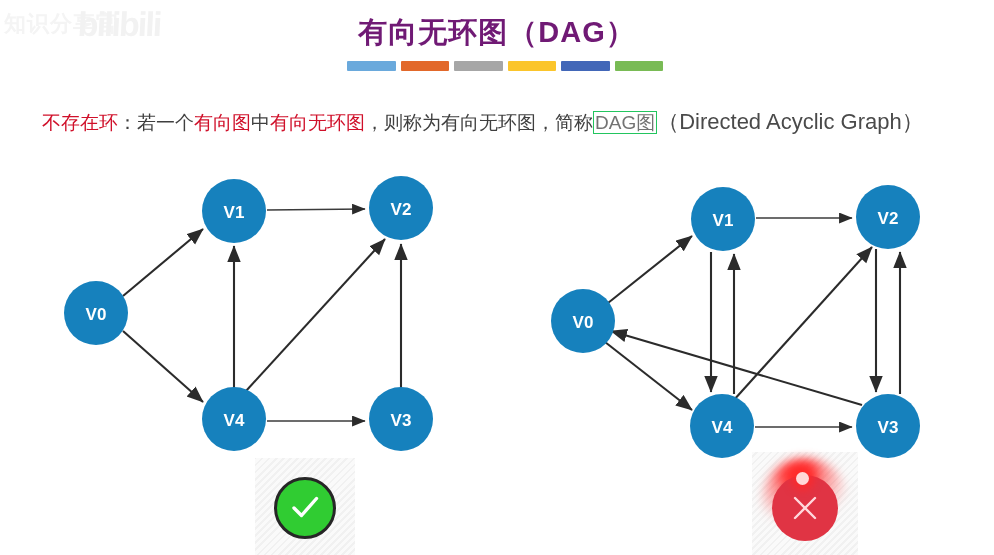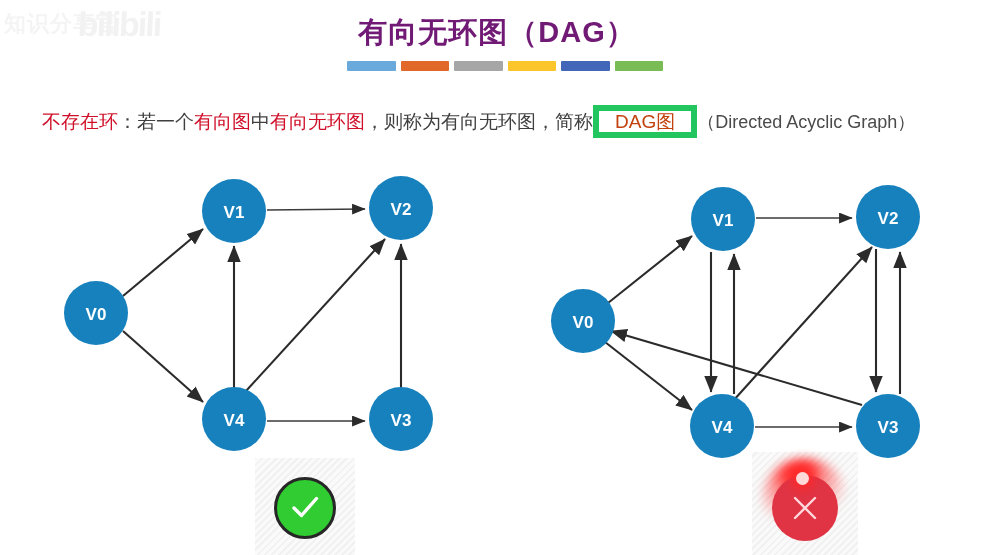--- a/index.html
+++ b/index.html
@@ -86,25 +86,25 @@
     left: 42px;
     width: 950px;
     font-size: 19px;
     line-height: 28px;
     color: #3f3f3f;
     white-space: nowrap;
   }
   #definition .red { color: #d0102a; }
   #definition .dark { color: #3f3f3f; }
   #definition .boxed {
-    color: #c2410c;
-    border: 6px solid #22c55e;
-    padding: 0 16px;
-  }
-  #definition .ascii { font-size: 18px; color: #4a4a4a; }
+    color: #737373;
+    border: 1px solid #22c55e;
+    padding: 0 1px;
+  }
+  #definition .ascii { font-size: 22px; color: #4a4a4a; }
 
   
   .graph {
     position: absolute;
   }
   #graph-left  { left: 40px;  top: 160px; width: 430px; height: 300px; }
   #graph-right { left: 535px; top: 165px; width: 430px; height: 300px; }
   .graph svg { display: block; }
 
   .node-circle { fill: #1681bd; }

